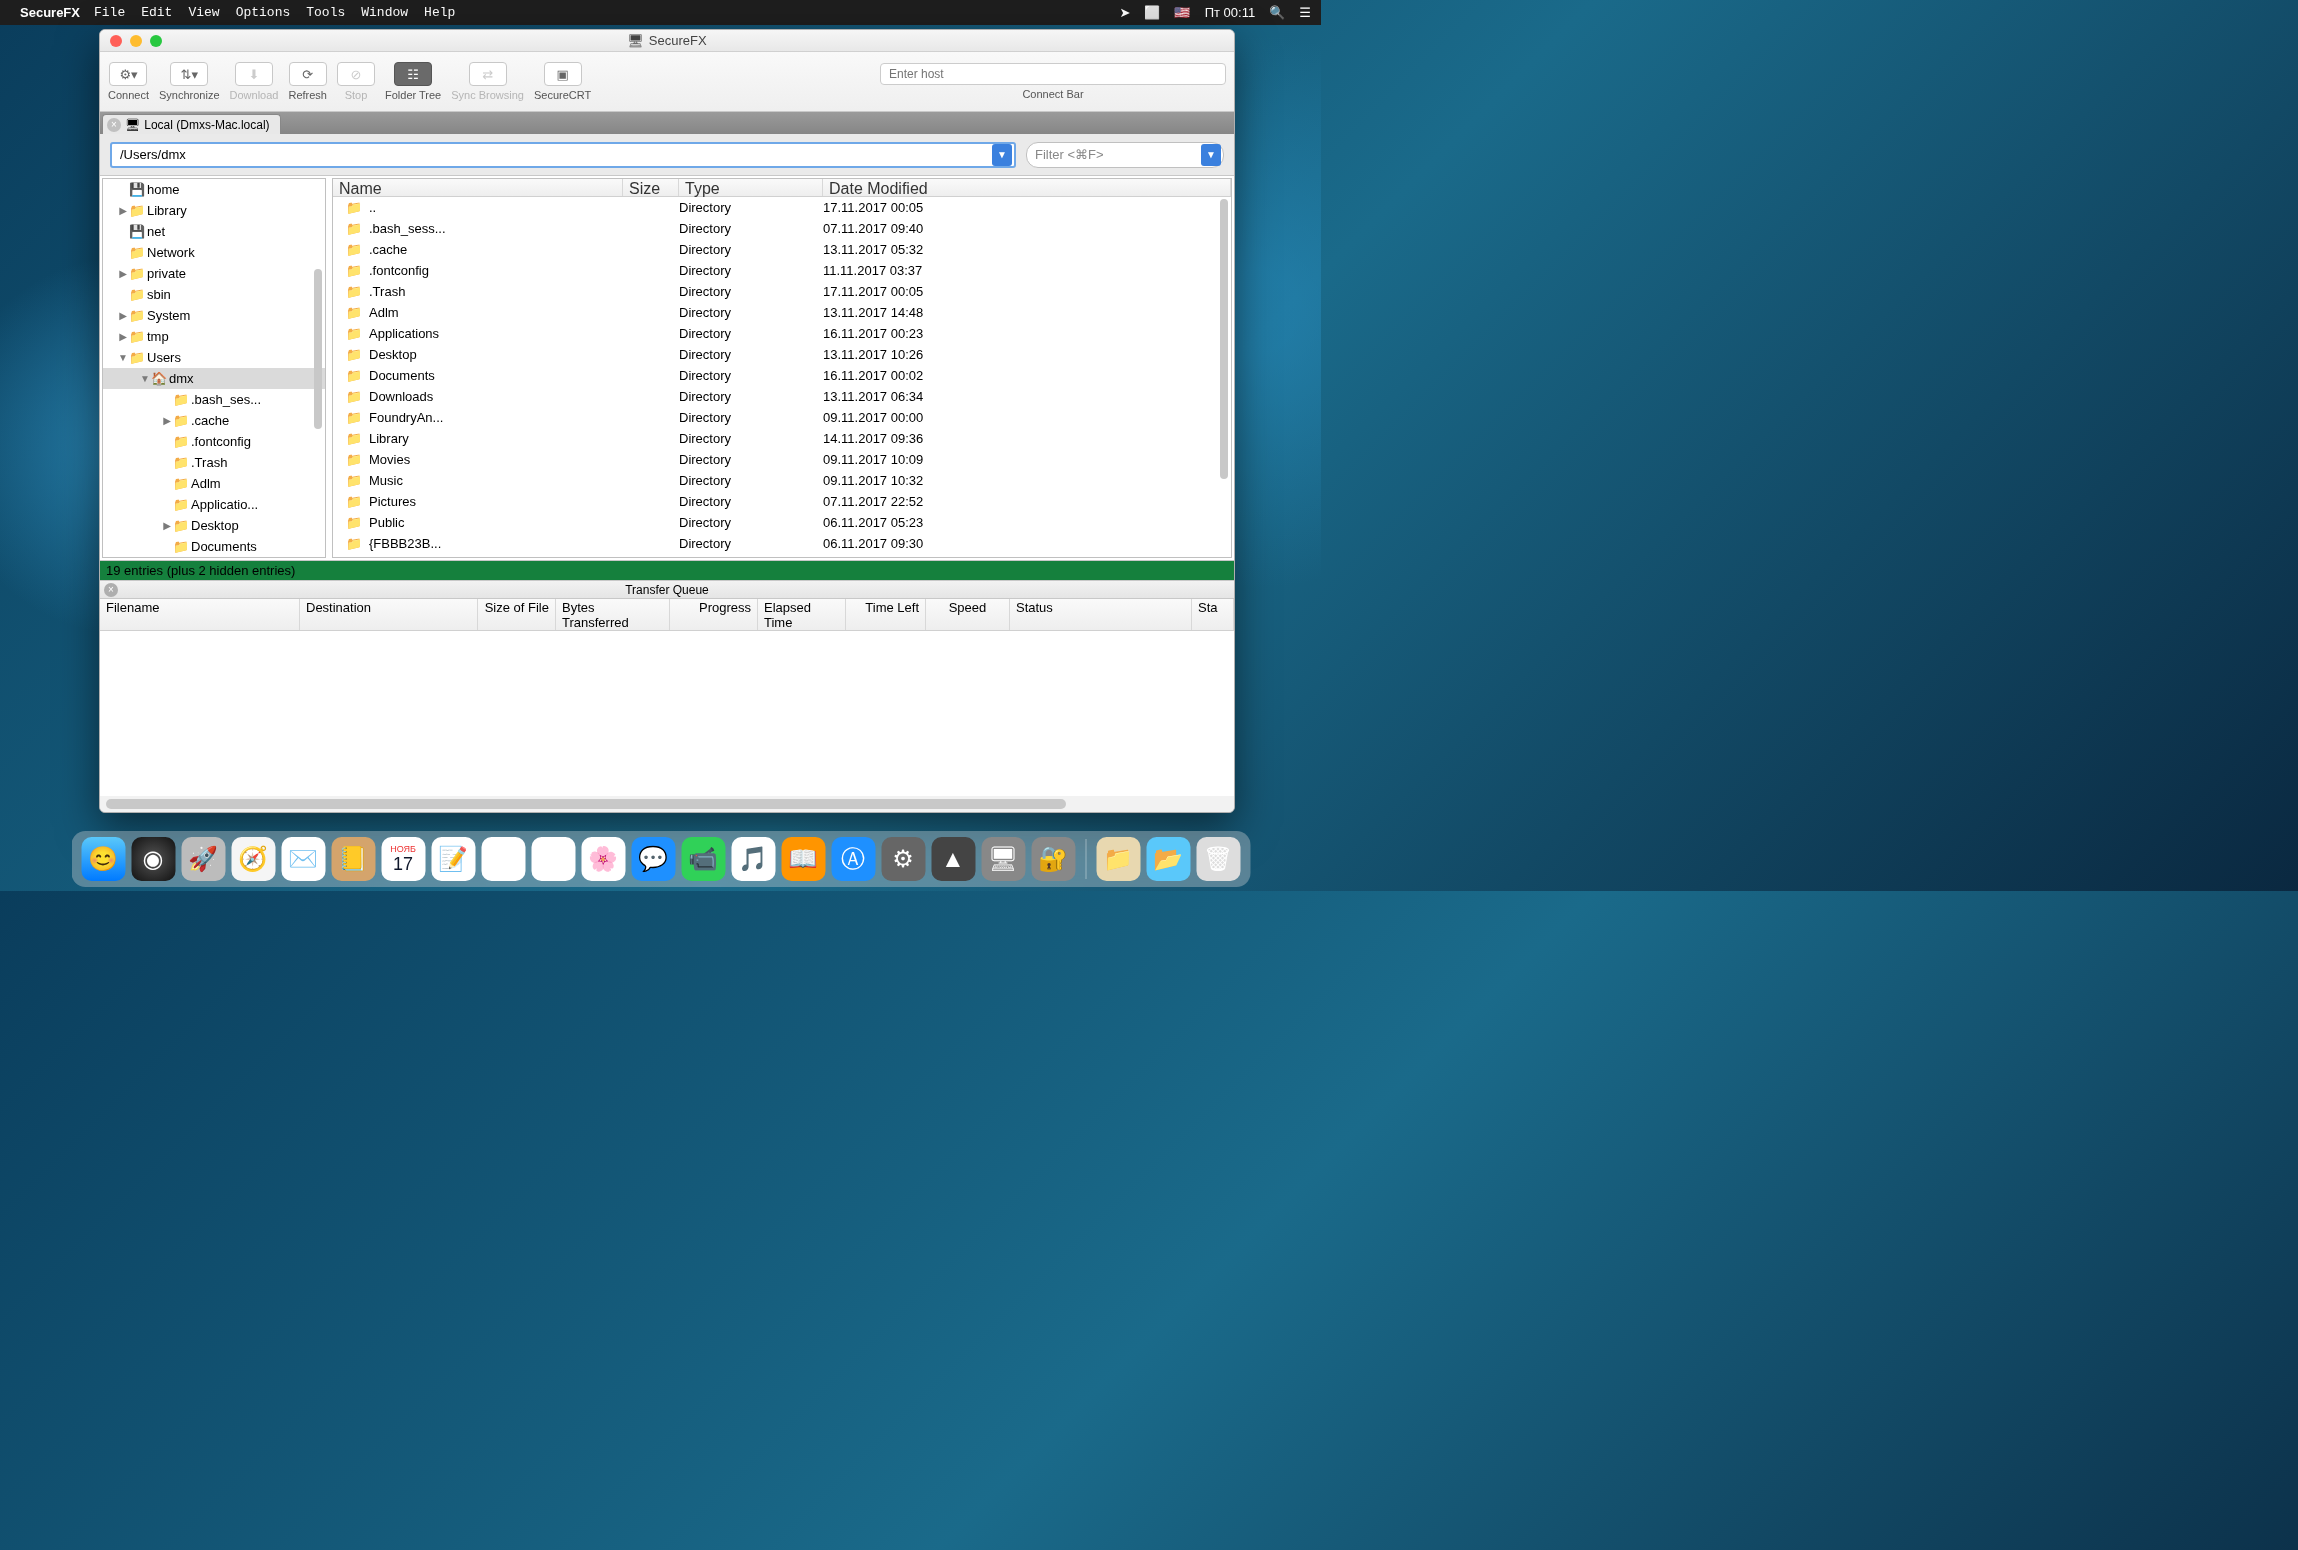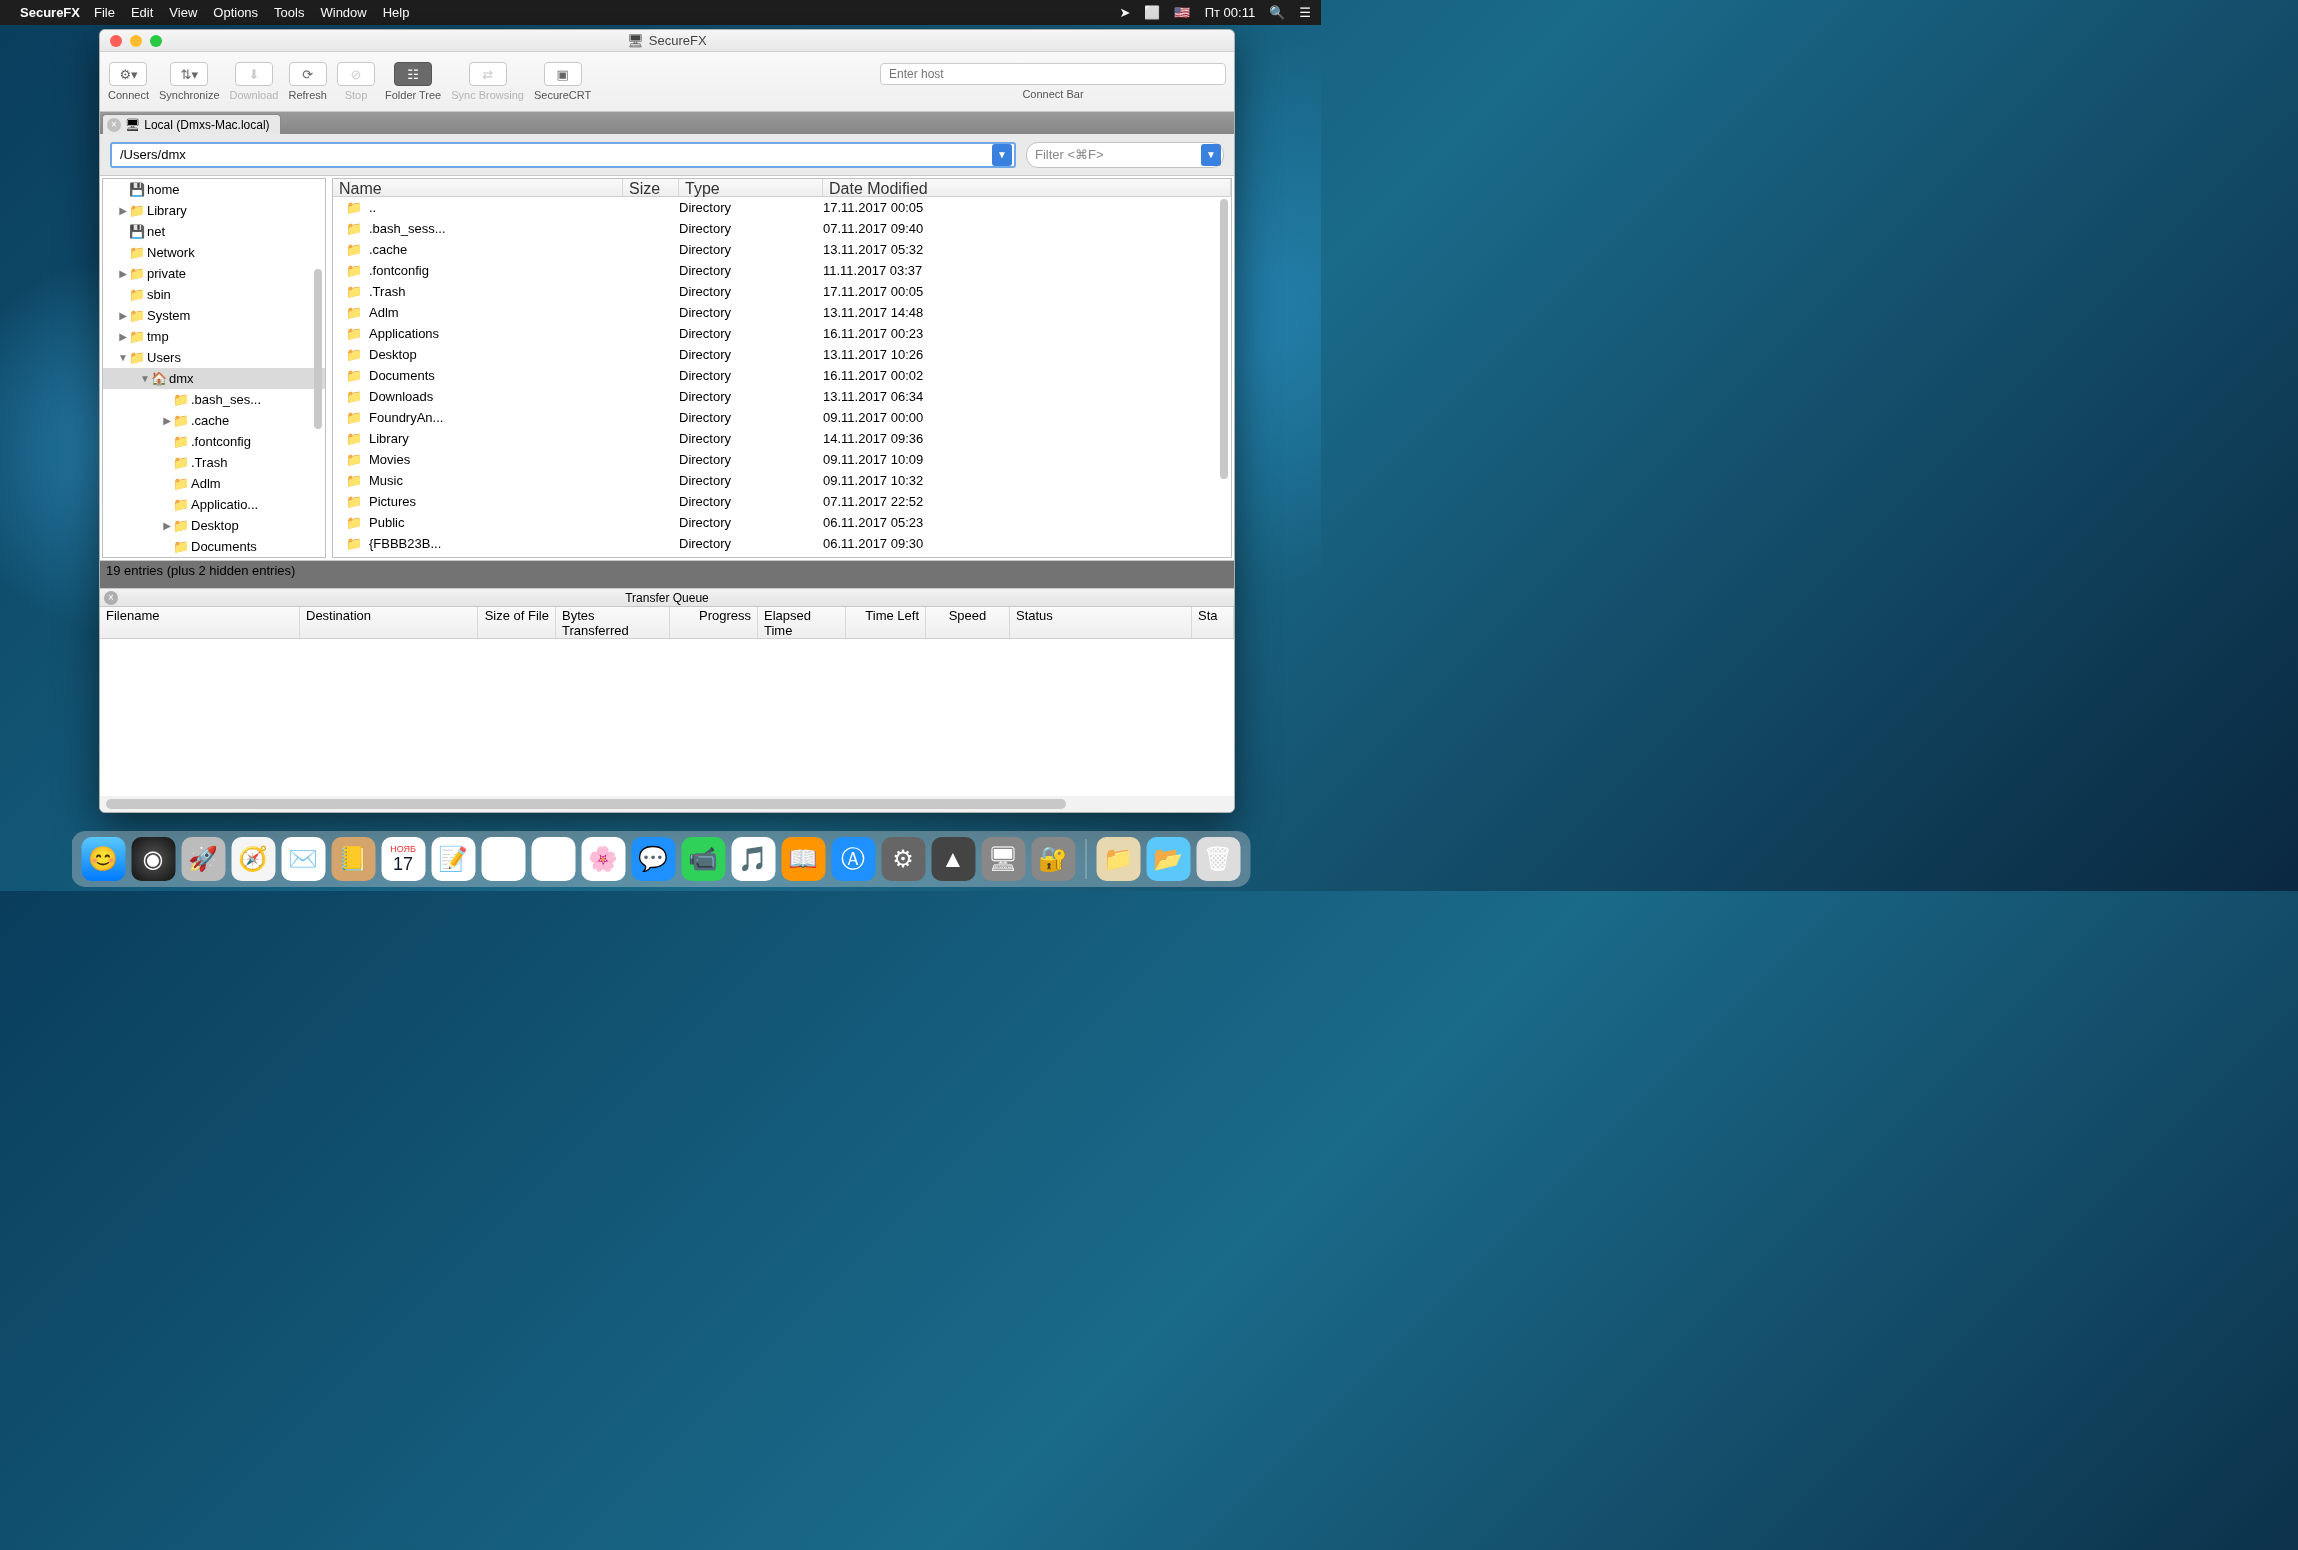--- a/index.html
+++ b/index.html
@@ -1,21 +1,21 @@
 <!DOCTYPE html>
 <html><head>
 <meta charset="utf-8">
 <style>
 * { margin: 0; padding: 0; box-sizing: border-box; font-family: -apple-system, "Helvetica Neue", Arial, sans-serif; }
 body { width: 1321px; height: 891px; background: linear-gradient(135deg,#0a3d5c,#1a6a8a,#0a2840); overflow: hidden; position: relative; }
 body::before { content:""; position:absolute; inset:0; background: radial-gradient(circle at 10% 50%, rgba(50,150,200,.6) 2%, transparent 15%), radial-gradient(circle at 95% 35%, rgba(40,140,190,.5) 3%, transparent 20%); }
 .menubar { position:relative; height:25px; background:#1e1e1e; display:flex; align-items:center; color:#fff; font-size:13px; font-weight:500; padding:0 10px; }
 .menubar .apple { font-size:15px; margin-right:10px; }
 .menubar .app-name { font-weight:700; margin-right:14px; }
-.menubar .mitem { margin-right:16px; cursor:default; }
+.menubar .mitem { margin-right:16px; cursor:default;font-family:Liberation Mono, monospace; }
 .menubar .right { margin-left:auto; display:flex; align-items:center; gap:14px; }
 .menubar .right span { font-size:13px; }
 .window { position:absolute; left:99px; top:29px; width:1136px; height:784px; background:#ececec; border:1px solid #b0b0b0; border-radius:6px; box-shadow:0 15px 40px rgba(0,0,0,.5); display:flex; flex-direction:column; overflow:hidden; }
 .titlebar { height:22px; background:linear-gradient(#f6f6f6,#e8e8e8); display:flex; align-items:center; position:relative; border-bottom:1px solid #d0d0d0; }
 .traffic { display:flex; gap:8px; padding-left:10px; }
 .tl { width:12px; height:12px; border-radius:50%; }
 .tl.red{background:#ff5f57;} .tl.yellow{background:#febc2e;} .tl.green{background:#28c840;}
 .titlebar .title { position:absolute; left:50%; transform:translateX(-50%); font-size:13px; color:#444; display:flex; align-items:center; gap:5px; }
 .toolbar { height:60px; background:linear-gradient(#f9f9f9,#efefef); display:flex; align-items:center; padding:0 8px; gap:10px; border-bottom:1px solid #c8c8c8; }
 .tbtn { display:flex; flex-direction:column; align-items:center; font-size:11px; color:#555; gap:3px; }
@@ -47,21 +47,21 @@
 .fhead { height:18px; background:linear-gradient(#fafafa,#eee); border-bottom:1px solid #d0d0d0; display:flex; font-size:16px; color:#333; }
 .fhead div { padding:1px 6px; border-right:1px solid #d8d8d8; }
 .col-name{width:290px;} .col-size{width:56px; } .col-type{width:144px;} .col-date{flex:1;}
 .frow { height:21px; display:flex; align-items:center; font-size:13px; }
 .frow .icn { width:34px; text-align:right; padding-right:4px; font-size:13px; }
 .frow .nm { width:256px; padding-left:2px; white-space:nowrap; overflow:hidden; }
 .frow .sz { width:56px; }
 .frow .tp { width:144px; }
 .frow .dt { flex:1; }
 .filepane .scroll { position:absolute; right:3px; top:20px; width:8px; height:280px; background:#c8c8c8; border-radius:4px; }
-.statusrow { height:28px; background:#737373; padding:2px 6px; font-size:13px; border-bottom:1px solid #c8c8c8; }
+.statusrow { height:20px; background:#15803d; padding:2px 6px; font-size:13px; border-bottom:1px solid #c8c8c8; }
 .tqhead { height:18px; background:linear-gradient(#f2f2f2,#e5e5e5); display:flex; align-items:center; position:relative; border-bottom:1px solid #c8c8c8; font-size:12px; }
 .tqhead .xb { width:14px; height:14px; border-radius:50%; background:#aeaeae; color:#fff; font-size:10px; display:flex; align-items:center; justify-content:center; margin-left:4px; }
 .tqhead .ttl { position:absolute; left:50%; transform:translateX(-50%); }
 .tqcols { height:32px; background:linear-gradient(#fafafa,#eee); border-bottom:1px solid #d0d0d0; display:flex; font-size:13px; }
 .tqcols div { padding:1px 6px; border-right:1px solid #d8d8d8; }
 .tqbody { flex:1; background:#fff; }
 .hscroll { height:16px; background:#f2f2f2; display:flex; align-items:center; }
 .hscroll .thumb { height:10px; width:960px; margin-left:6px; background:#c8c8c8; border-radius:5px; }
 .dock { position:absolute; bottom:4px; left:50%; transform:translateX(-50%); height:56px; background:rgba(220,220,220,.35); border-radius:14px; padding:4px 10px; display:flex; align-items:center; gap:6px; backdrop-filter:blur(6px); }
 .dock .di { width:44px; height:44px; border-radius:10px; display:flex; align-items:center; justify-content:center; font-size:24px; color:#fff; }

